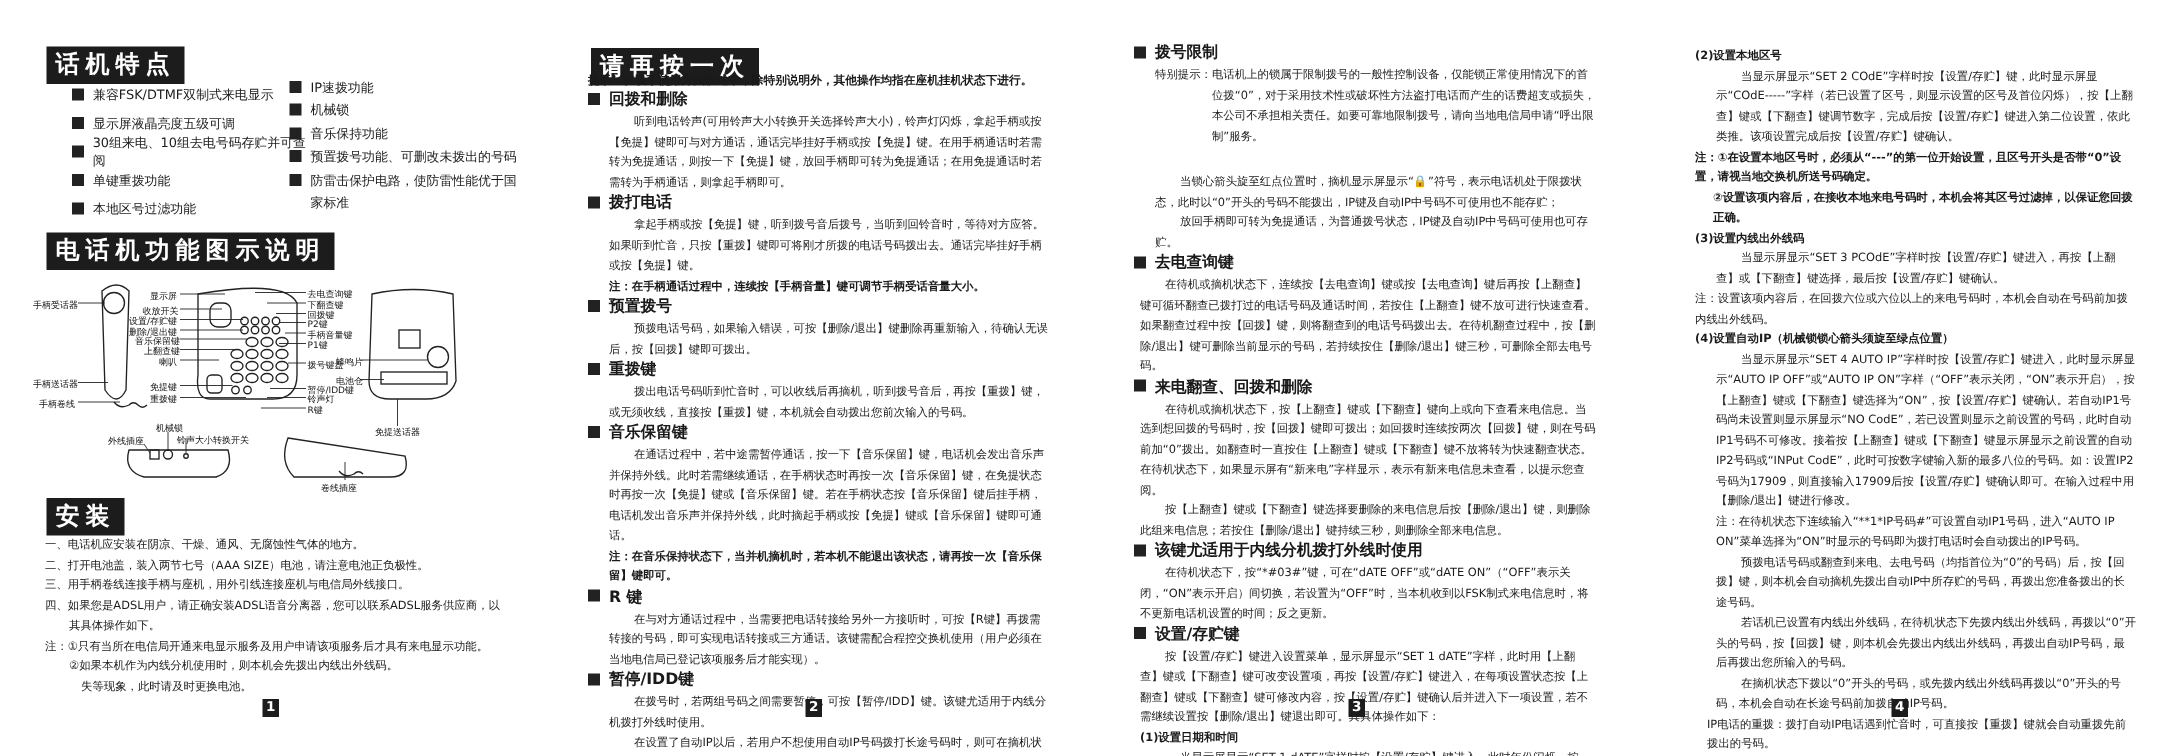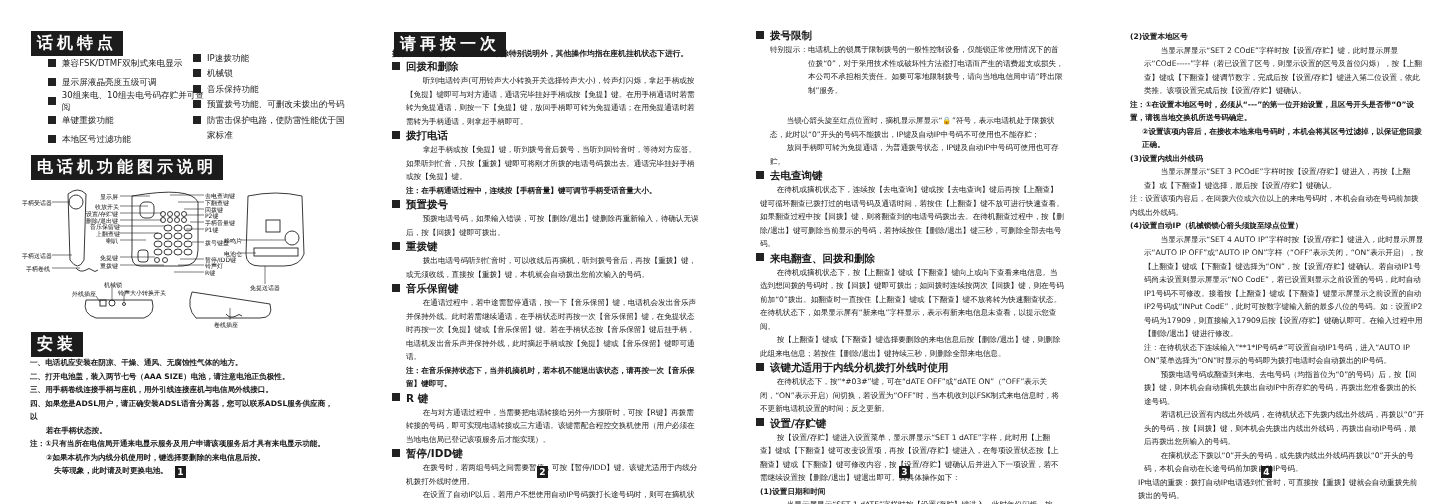--- a/index.html
+++ b/index.html
@@ -187,28 +187,28 @@
     <span class="diagram-label" style="left:224px;top:70px">电池仓</span>
     <span class="diagram-label" style="left:250px;top:104px">免提送话器</span>
     <span class="diagram-label" style="left:72px;top:110px">外线插座</span>
     <span class="diagram-label" style="left:104px;top:101px">机械锁</span>
     <span class="diagram-label" style="left:118px;top:109px">铃声大小转换开关</span>
     <span class="diagram-label" style="left:214px;top:141px">卷线插座</span>
   </div>
 
   <div style="position:absolute;left:31px;top:332px;" class="title-block t-big">安装</div>
 
-  <div style="position:absolute;left:30px;top:356px;width:305px;font-weight:bold;" class="txt">
+  <div style="position:absolute;left:30px;top:356px;width:305px;" class="txt">
     <div>一、电话机应安装在阴凉、干燥、通风、无腐蚀性气体的地方。</div>
     <div>二、打开电池盖，装入两节七号（AAA SIZE）电池，请注意电池正负极性。</div>
     <div>三、用手柄卷线连接手柄与座机，用外引线连接座机与电信局外线接口。</div>
     <div>四、如果您是ADSL用户，请正确安装ADSL语音分离器，您可以联系ADSL服务供应商，以</div>
-    <div style="padding-left:16px">若在手柄状态按。</div>
+    <div style="padding-left:16px">其具体操作如下。</div>
     <div>注：①只有当所在电信局开通来电显示服务及用户申请该项服务后才具有来电显示功能。</div>
-    <div style="padding-left:16px">②如果本机作为内线分机使用时，键选择要删除的来电信息后按。</div>
+    <div style="padding-left:16px">②如果本机作为内线分机使用时，则本机会先拨出内线出外线码。</div>
     <div style="padding-left:24px">失等现象，此时请及时更换电池。</div>
   </div>
 
   <div class="pnum" style="left:175px;top:466px">1</div>
 </div>
 
 <div class="page p2">
   <div style="position:absolute;left:32px;top:32px;" class="title-block t-big">请再按一次</div>
   <div style="position:absolute;left:30px;top:48px;width:310px;font-size:7.8px;font-weight:bold;line-height:12px;">提示：在以下使用方法叙述中，除特别说明外，其他操作均指在座机挂机状态下进行。</div>
 

